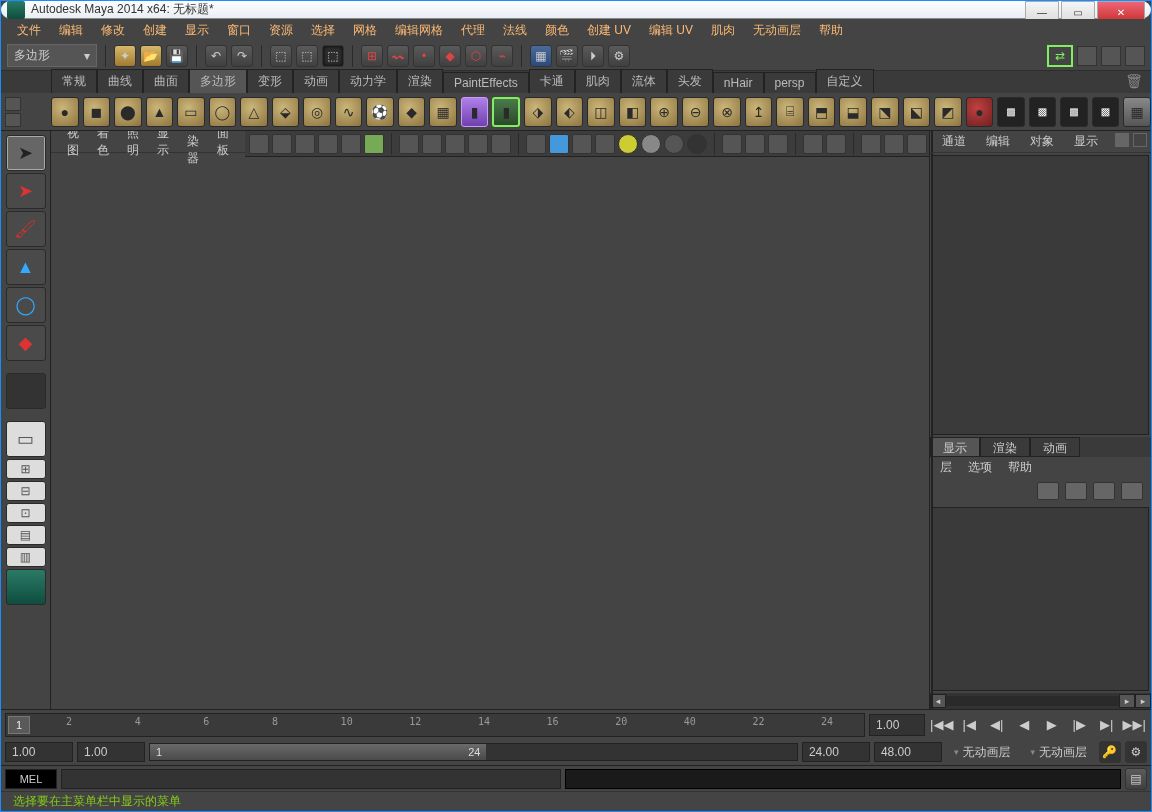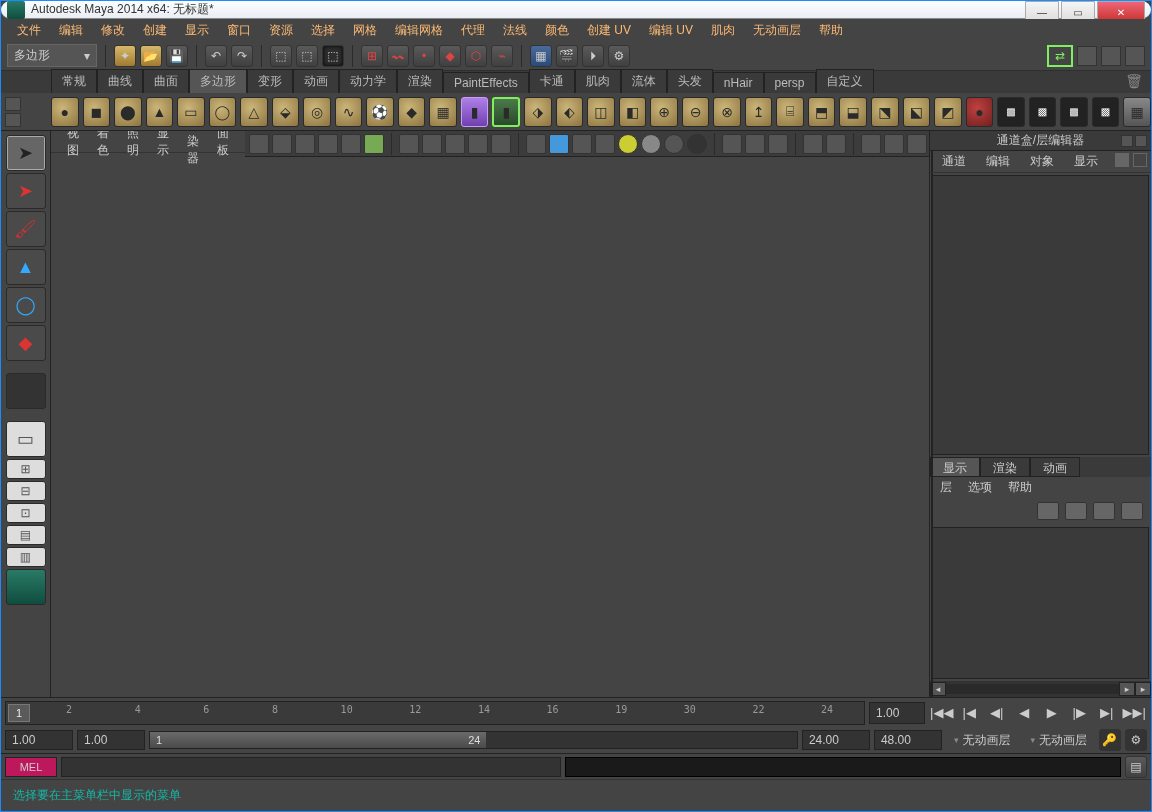--- a/index.html
+++ b/index.html
@@ -68,24 +68,24 @@
   .tsbox { width: 56px; height: 22px; background: #333; border: 1px solid #222; color: #ccc; font-size: 12px; display: flex; align-items: center; padding: 0 6px; }
   .playbtns { display: flex; gap: 2px; width:218px; justify-content:space-around;}
   .playbtn { width: 24px; height: 22px; color: #ccc; display: flex; align-items: center; justify-content: center; font-size: 13px; }
   .rangeslider { height: 26px; background: #444; display: flex; align-items: center; padding: 0 4px; gap: 4px; }
   .rbox { width: 68px; height: 20px; background: #333; border: 1px solid #222; color: #ccc; font-size: 12px; display: flex; align-items: center; padding: 0 6px; }
   .rtrack { flex: 1; height: 18px; background: #333; border: 1px solid #222; position: relative; }
   .rthumb { position: absolute; left: 0; top: 0; height: 100%; width: 52%; background: linear-gradient(#6a6a6a,#4a4a4a); display:flex; align-items:center; justify-content:center; color:#ddd; font-size:11px;}
   .rlabel { color: #ccc; font-size: 12px; padding: 0 8px; display:flex; align-items:center; gap:4px;}
   .rlabel .tri{ font-size:9px; color:#888;}
   .cmdline { height: 26px; background: #444; display: flex; align-items: center; padding: 0 4px; gap: 4px; border-top:1px solid #222;}
-  .cmdlabel { width: 52px; height: 20px; background: #be185d; border: 1px solid #222; color: #ccc; font-size: 11px; display: flex; align-items: center; justify-content: center; }
+  .cmdlabel { width: 52px; height: 20px; background: #000000; border: 1px solid #222; color: #ccc; font-size: 11px; display: flex; align-items: center; justify-content: center; }
   .cmdin { flex: 1; max-width: 500px; height: 20px; background: #333; border: 1px solid #222; }
   .cmdout { flex: 1; height: 20px; background: #1a1a1a; border: 1px solid #000; }
-  .helpline { height: 32px; background: #444; display: flex; align-items: center; padding: 0 12px; color: #14b8a6; font-size: 12px; border-top:1px solid #333;}
+  .helpline { height: 20px; background: #444; display: flex; align-items: center; padding: 0 12px; color: #84cc16; font-size: 12px; border-top:1px solid #333;}
   .tick{position:absolute; top:2px; font-size:10px; color:#999; font-family:monospace;}
   .frame1{position:absolute; left:2px; top:2px; width:22px; height:18px; background:#5a5a5a; color:#eee; font-size:11px; display:flex; align-items:center; justify-content:center; border:1px solid #777;}
   .chicons{position:absolute; right:4px; top:2px; display:flex; gap:4px;}
   .chicons div{width:14px;height:14px;border:1px solid #666;}
   .topright { margin-left:auto; display:flex; gap:4px; align-items:center;}
   .greenbox{ width:26px; height:22px; border:2px solid #7fef5f; display:flex; align-items:center; justify-content:center; color:#7fef5f; font-size:12px;}
   .miniright{ width:20px; height:20px; background:#555; border:1px solid #333;}
   .trash{position:absolute; right:8px; top:2px; color:#888; font-size:14px;}
   .home{position:absolute; top:12px; right:88px; color:#aab; font-size:16px;}
   .dot{position:absolute; top:82px; right:6px; width:6px;height:6px; border:1px solid #888; border-radius:50%;}
@@ -378,27 +378,20 @@
             <text x="32" y="22" font-size="10" fill="#678">上</text>
             <text x="16" y="50" font-size="11" fill="#678">前</text>
             <text x="42" y="50" font-size="11" fill="#678">右</text>
           </svg>
         </div>
         <div class="dot"></div>
       </div>
     </div>
 
     <div class="rpanel">
-      <div class="rhead">
-        <span>通道盒/层编辑器</span>
-        <div class="icons">
-            <div></div>
-            <div></div>
-          </div>
-      </div>
       <div class="chtabs" style="position:relative;">
         <span>通道</span>
         <span>编辑</span>
         <span>对象</span>
         <span>显示</span>
         <div class="chicons">
             <div style="background:#666;"></div>
             <div></div>
           </div>
       </div>
@@ -434,22 +427,22 @@
     <div class="tsruler">
       <div class="frame1">1</div>
       <div class="tick" style="left:7%">2</div>
       <div class="tick" style="left:15%">4</div>
       <div class="tick" style="left:23%">6</div>
       <div class="tick" style="left:31%">8</div>
       <div class="tick" style="left:39%">10</div>
       <div class="tick" style="left:47%">12</div>
       <div class="tick" style="left:55%">14</div>
       <div class="tick" style="left:63%">16</div>
-      <div class="tick" style="left:71%">19</div>
-      <div class="tick" style="left:79%">30</div>
+      <div class="tick" style="left:71%">20</div>
+      <div class="tick" style="left:79%">40</div>
       <div class="tick" style="left:87%">22</div>
       <div class="tick" style="left:95%">24</div>
     </div>
     <div class="tsbox">1.00</div>
     <div class="playbtns">
       <div class="playbtn">|◀◀</div>
       <div class="playbtn">|◀</div>
       <div class="playbtn">◀|</div>
       <div class="playbtn">◀</div>
       <div class="playbtn">▶</div>

